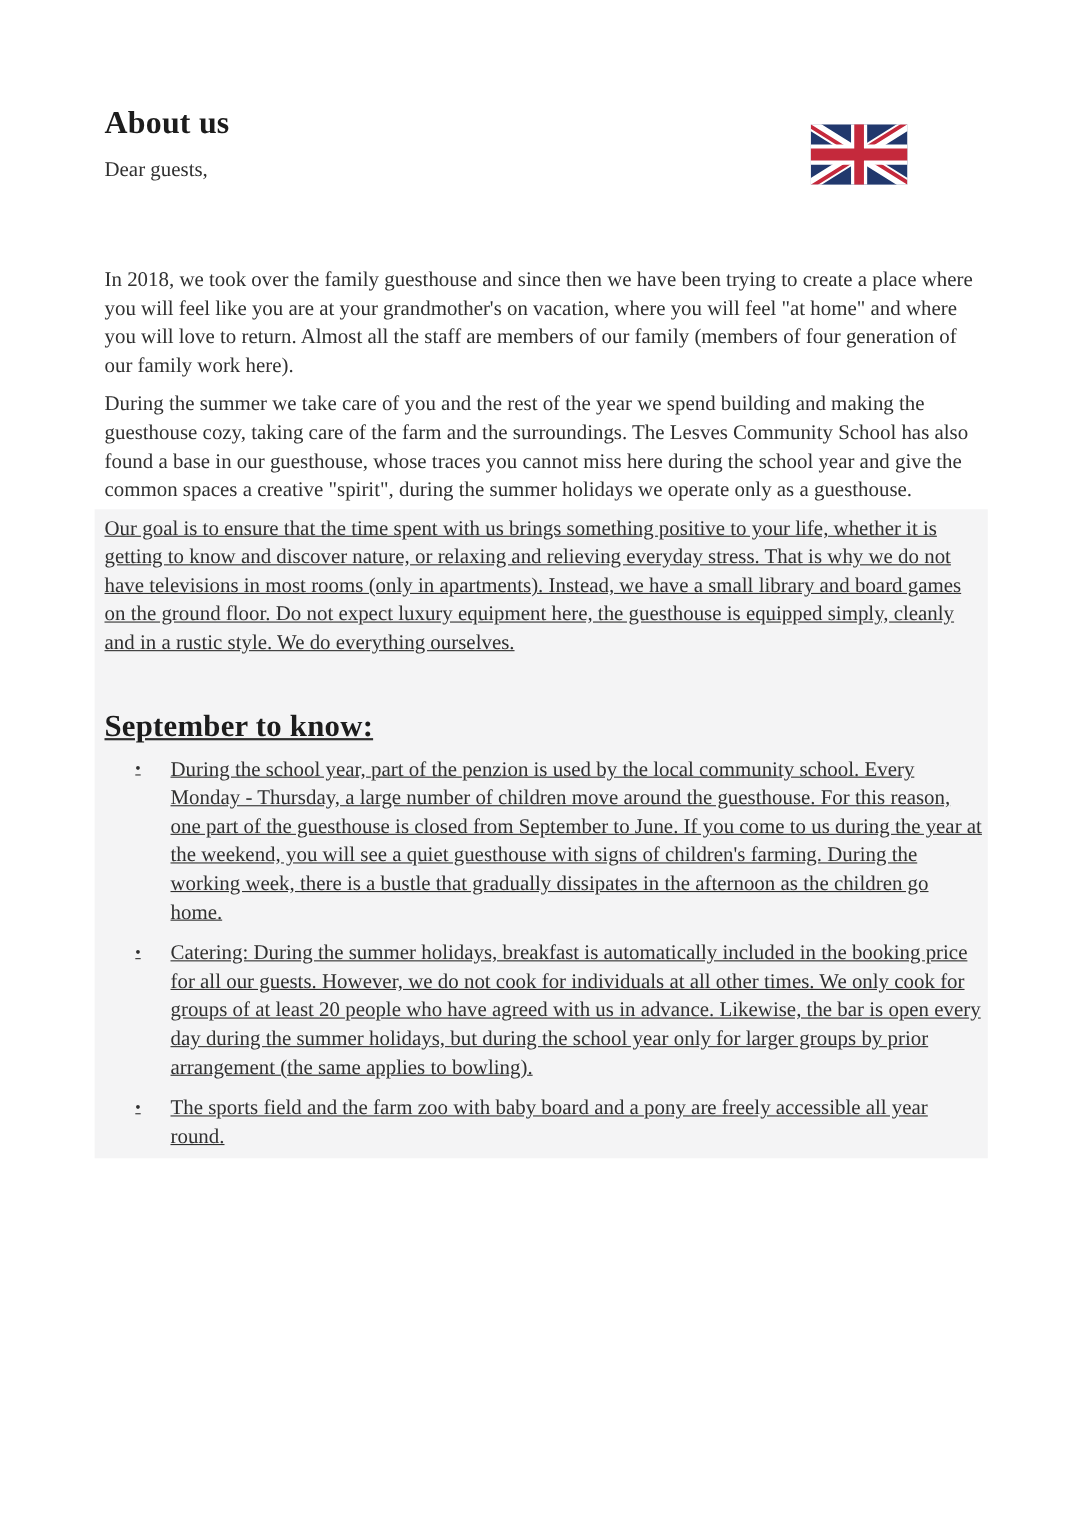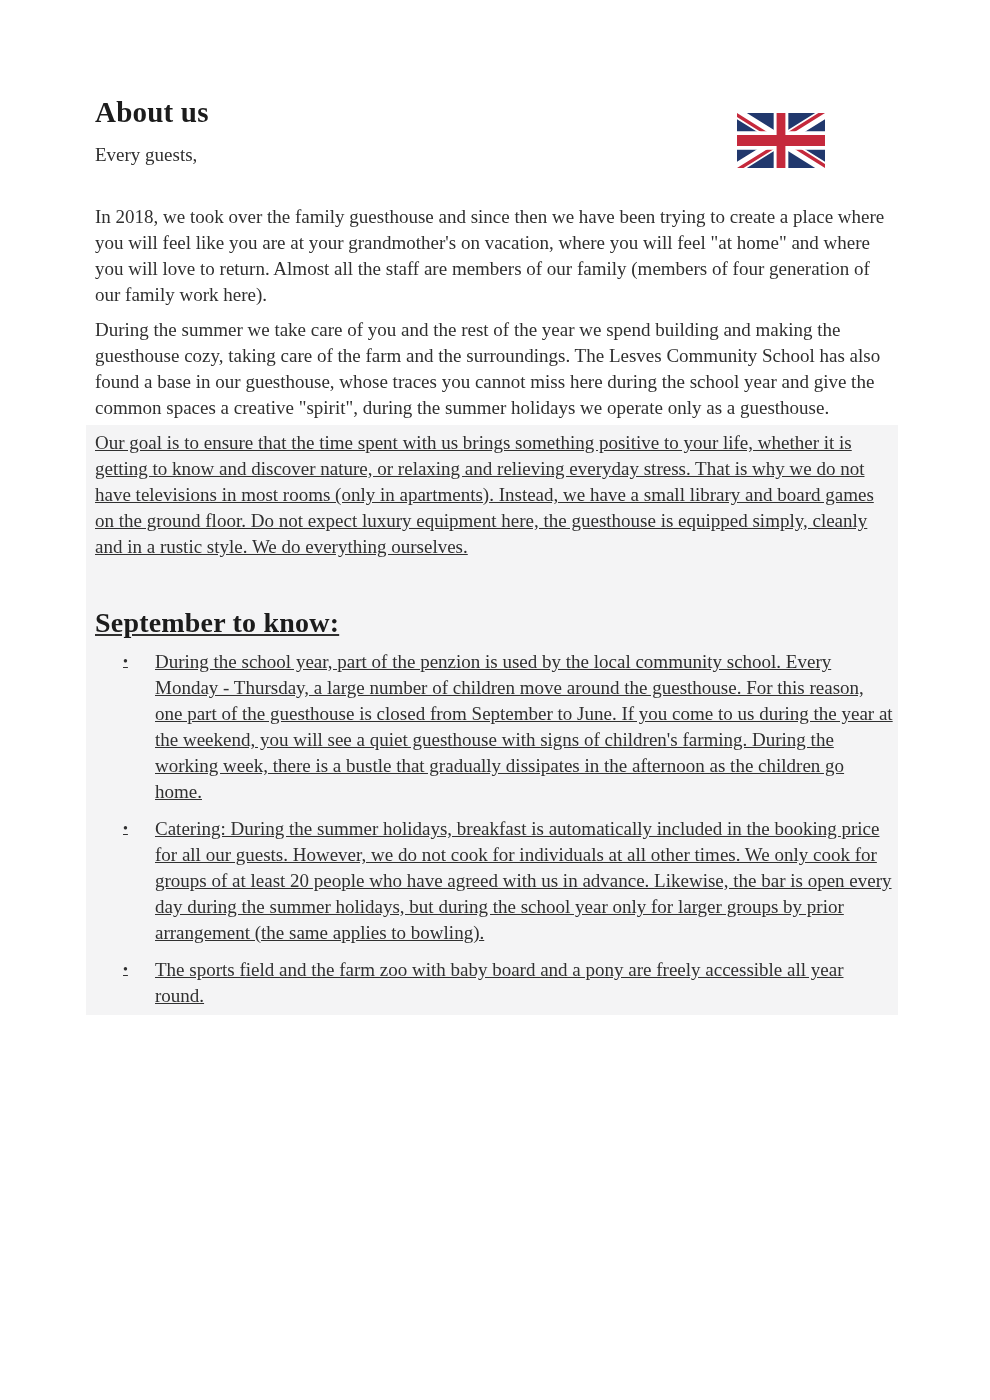--- a/index.html
+++ b/index.html
@@ -48,21 +48,21 @@
   p.intro-line {
     font-size: 19px;
     line-height: 26px;
     margin-top: 9px;
   }
   h1.doc-title + p.intro-line { margin-top: 13px; }
   p.body-par {
     font-size: 19px;
     line-height: 26px;
   }
-  p.par-2018 { margin-top: 36px; }
+  p.par-2018 { margin-top: 74px; }
   p.par-summer { margin-top: 9px; }
   .highlight {
     background: var(--highlight-bg);
     margin-left: -9px;
     margin-right: -3px;
     padding: 5px 3px 6px 9px;
     margin-top: 4px;
     text-decoration: underline;
   }
   .highlight p.body-par { margin: 0; }
@@ -111,21 +111,21 @@
       <path d="M0,0 L60,30 M60,0 L0,30" clip-path="url(#uj-t)" style="stroke:var(--flag-red)" stroke-width="4"></path>
       <path d="M30,0 v30 M0,15 h60" style="stroke:var(--flag-white)" stroke-width="10"></path>
       <path d="M30,0 v30 M0,15 h60" style="stroke:var(--flag-red)" stroke-width="6"></path>
     </svg>
   </div>
 
   <div class="content">
 
     <h1 class="doc-title">About us</h1>
 
-    <p class="intro-line">Every guests,</p>
+    <p class="intro-line">Dear guests,</p>
 
     <p class="body-par par-2018">In 2018, we took over the family guesthouse and since then we have been trying to create a place where you will feel like you are at your grandmother's on vacation, where you will feel "at home" and where you will love to return. Almost all the staff are members of our family (members of four generation of our family work here).</p>
     <p class="body-par par-summer">During the summer we take care of you and the rest of the year we spend building and making the guesthouse cozy, taking care of the farm and the surroundings. The Lesves Community School has also found a base in our guesthouse, whose traces you cannot miss here during the school year and give the common spaces a creative "spirit", during the summer holidays we operate only as a guesthouse.</p>
 
     <section class="highlight">
       <p class="body-par">Our goal is to ensure that the time spent with us brings something positive to your life, whether it is getting to know and discover nature, or relaxing and relieving everyday stress. That is why we do not have televisions in most rooms (only in apartments). Instead, we have a small library and board games on the ground floor. Do not expect luxury equipment here, the guesthouse is equipped simply, cleanly and in a rustic style. We do everything ourselves.</p>
 
       <h2 class="section-title">September to know:</h2>
 
       <ul class="important-list">

